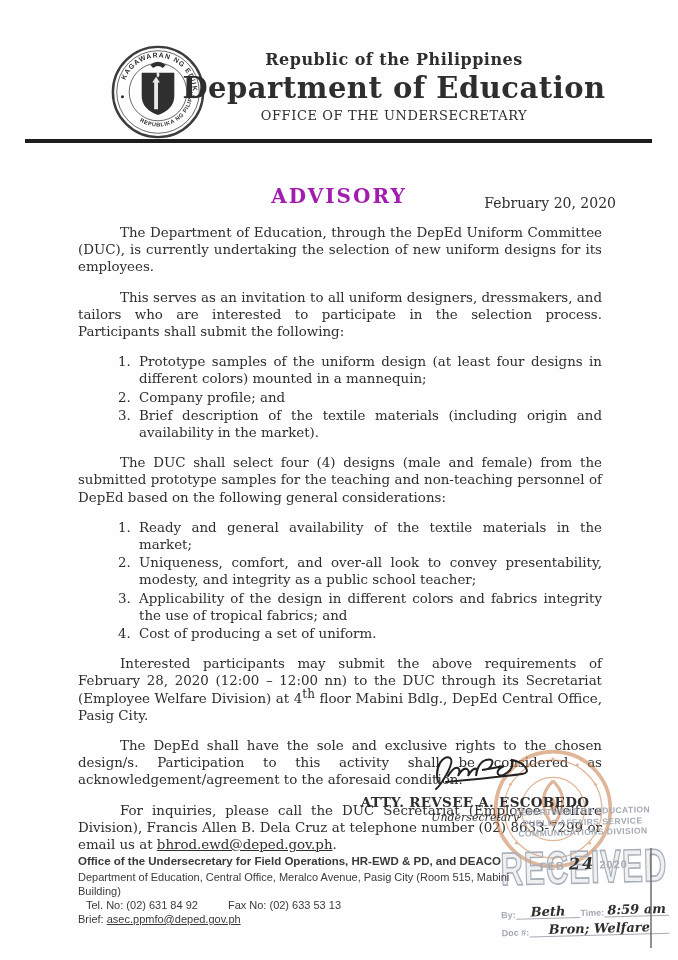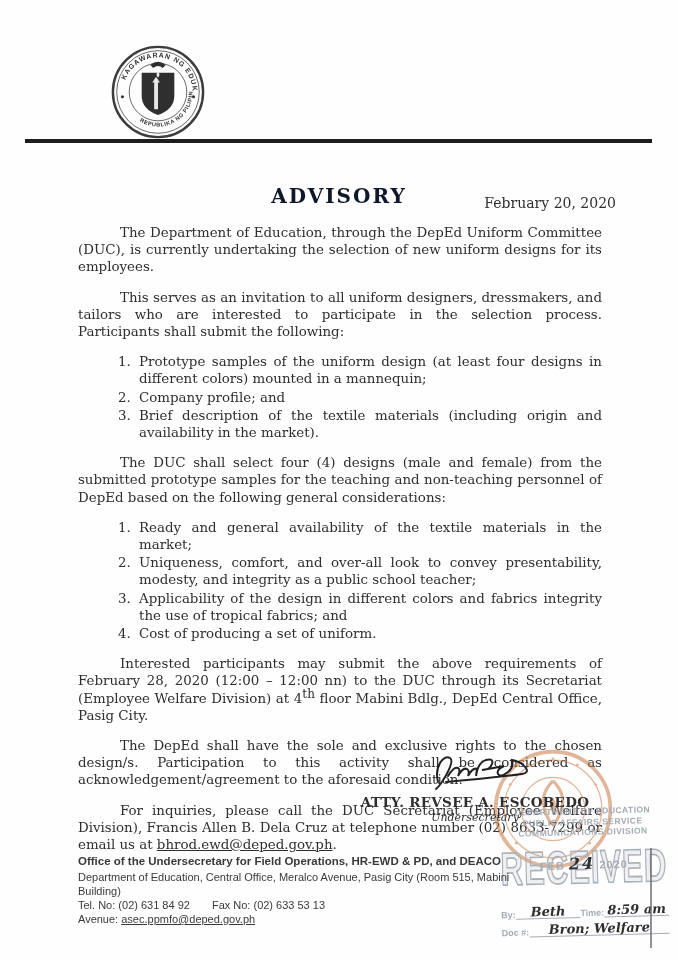--- a/index.html
+++ b/index.html
@@ -19,21 +19,21 @@
   .seal { position: absolute; left: 110px; top: 44px; width: 96px; height: 96px; }
   .masthead { position: absolute; left: 150px; right: 40px; top: 50px; text-align: center; }
   .republic-line { font-size: 16px; font-weight: bold; letter-spacing: .5px; }
   .department-line { font-size: 29px; font-weight: bold; letter-spacing: .5px; margin-top: 2px; }
   .office-line { font-size: 13px; letter-spacing: .6px; margin-top: 3px; }
   .head-rule { position: absolute; left: 25px; right: 26px; top: 139px; height: 4px; background: #1d1d1d; }
 
   .date-line { position: absolute; right: 62px; top: 151px; font-size: 14px; margin-top: 44px; }
 
   .doc-title { position: absolute; left: 0; right: 0; top: 184px; text-align: center;
-               font-size: 20px; font-weight: bold; letter-spacing: 2px; color: #0f172a; }
+               font-size: 20px; font-weight: bold; letter-spacing: 2px; color: #a21caf; }
 
   
   .body-text { position: absolute; left: 78px; top: 224px; width: 524px;
                font-size: 13.4px; line-height: 17.2px; text-align: justify; }
   .para { text-indent: 42px; margin-bottom: 13px; }
   ol { margin: 2px 0 13px 0; padding-left: 57px; }
   ol li { padding-left: 4px; margin-bottom: 1px; }
   .email-link { text-decoration: underline; color: inherit; }
   sup { font-size: 12px; line-height: 0; }
 
@@ -62,21 +62,21 @@
   .stamp-fill-row { display: flex; align-items: flex-end; font-size: 9px; font-weight: bold;
       margin-top: 4px; text-align: left; }
   .fill-line { border-bottom: 1px solid #a6abb4; flex: 1; text-align: center;
       font-size: 13px; line-height: 13px; }
   .stamp-vline { position: absolute; left: 650px; top: 848px; width: 2px; height: 100px; background: #6c6c6c; opacity: .75; }
 
   
   .footer { position: absolute; left: 78px; top: 854px; width: 440px;
             font-family: "Liberation Sans", sans-serif; font-size: 11px; line-height: 14px; color: #3a3a3a; }
   .footer-line1 { font-weight: bold; font-size: 11.5px; margin-bottom: 2px; }
-  .footer-tel-row span { margin-right: 22px; }
+  .footer-tel-row span { margin-right: 22px; margin-left: 8px; }
 </style>
 </head>
 <body>
 
 <div class="page">
 
   <svg class="seal" viewBox="0 0 100 100">
     <circle cx="50" cy="50" r="47" fill="none" stroke="#3c3c3c" stroke-width="2.5"></circle>
     <circle cx="50" cy="50" r="43" fill="none" stroke="#3c3c3c" stroke-width="0.8"></circle>
     <circle cx="50" cy="50" r="30" fill="none" stroke="#3c3c3c" stroke-width="0.8"></circle>
@@ -91,20 +91,25 @@
       <textPath href="#arcBot" startOffset="32%">REPUBLIKA NG PILIPINAS</textPath>
     </text>
     <circle cx="13" cy="55" r="1.6" fill="#2f2f2f"></circle>
     <circle cx="87" cy="55" r="1.6" fill="#2f2f2f"></circle>
     <path d="M 42,22 q 8,-7 16,0 l -3,3 q -5,-4 -10,0 z" fill="#2f2f2f"></path>
     <path d="M 33,30 h 34 v 24 q 0,14 -17,20 q -17,-6 -17,-20 z" fill="#2f2f2f"></path>
     <path d="M 48,34 l 4,6 -2,0 0,28 -4,0 0,-28 -2,0 z" fill="#e8e8e8"></path>
     <path d="M 50,28 q 3,4 0,7 q -3,-3 0,-7" fill="#e8e8e8"></path>
   </svg>
 
+  <div class="masthead">
+    <div class="republic-line">Republic of the Philippines</div>
+    <div class="department-line">Department of Education</div>
+    <div class="office-line">OFFICE OF THE UNDERSECRETARY</div>
+  </div>
   <div class="head-rule"></div>
 
   <div class="date-line">February 20, 2020</div>
 
   <div class="doc-title">ADVISORY</div>
 
   <div class="body-text">
     <p class="para">The Department of Education, through the DepEd Uniform Committee (DUC), is currently undertaking the selection of new uniform designs for its employees.</p>
     <p class="para">This serves as an invitation to all uniform designers, dressmakers, and tailors who are interested to participate in the selection process. Participants shall submit the following:</p>
     <ol>
@@ -179,18 +184,18 @@
   </div>
   <div class="stamp-vline"></div>
 
   <div class="footer">
     <div class="footer-line1">Office of the Undersecretary for Field Operations, HR-EWD &amp; PD, and DEACO</div>
     <div>Department of Education, Central Office, Meralco Avenue, Pasig City (Room 515, Mabini Building)</div>
     <div class="footer-tel-row">
       <span>Tel. No: (02) 631 84 92</span><span>Fax No: (02) 633 53 13</span>
     </div>
     <div>
-      <span>Avenue:</span>
+      <span>Brief:</span>
       <a class="email-link">asec.ppmfo@deped.gov.ph</a>
     </div>
   </div>
 
 </div>
 
 </body></html>

